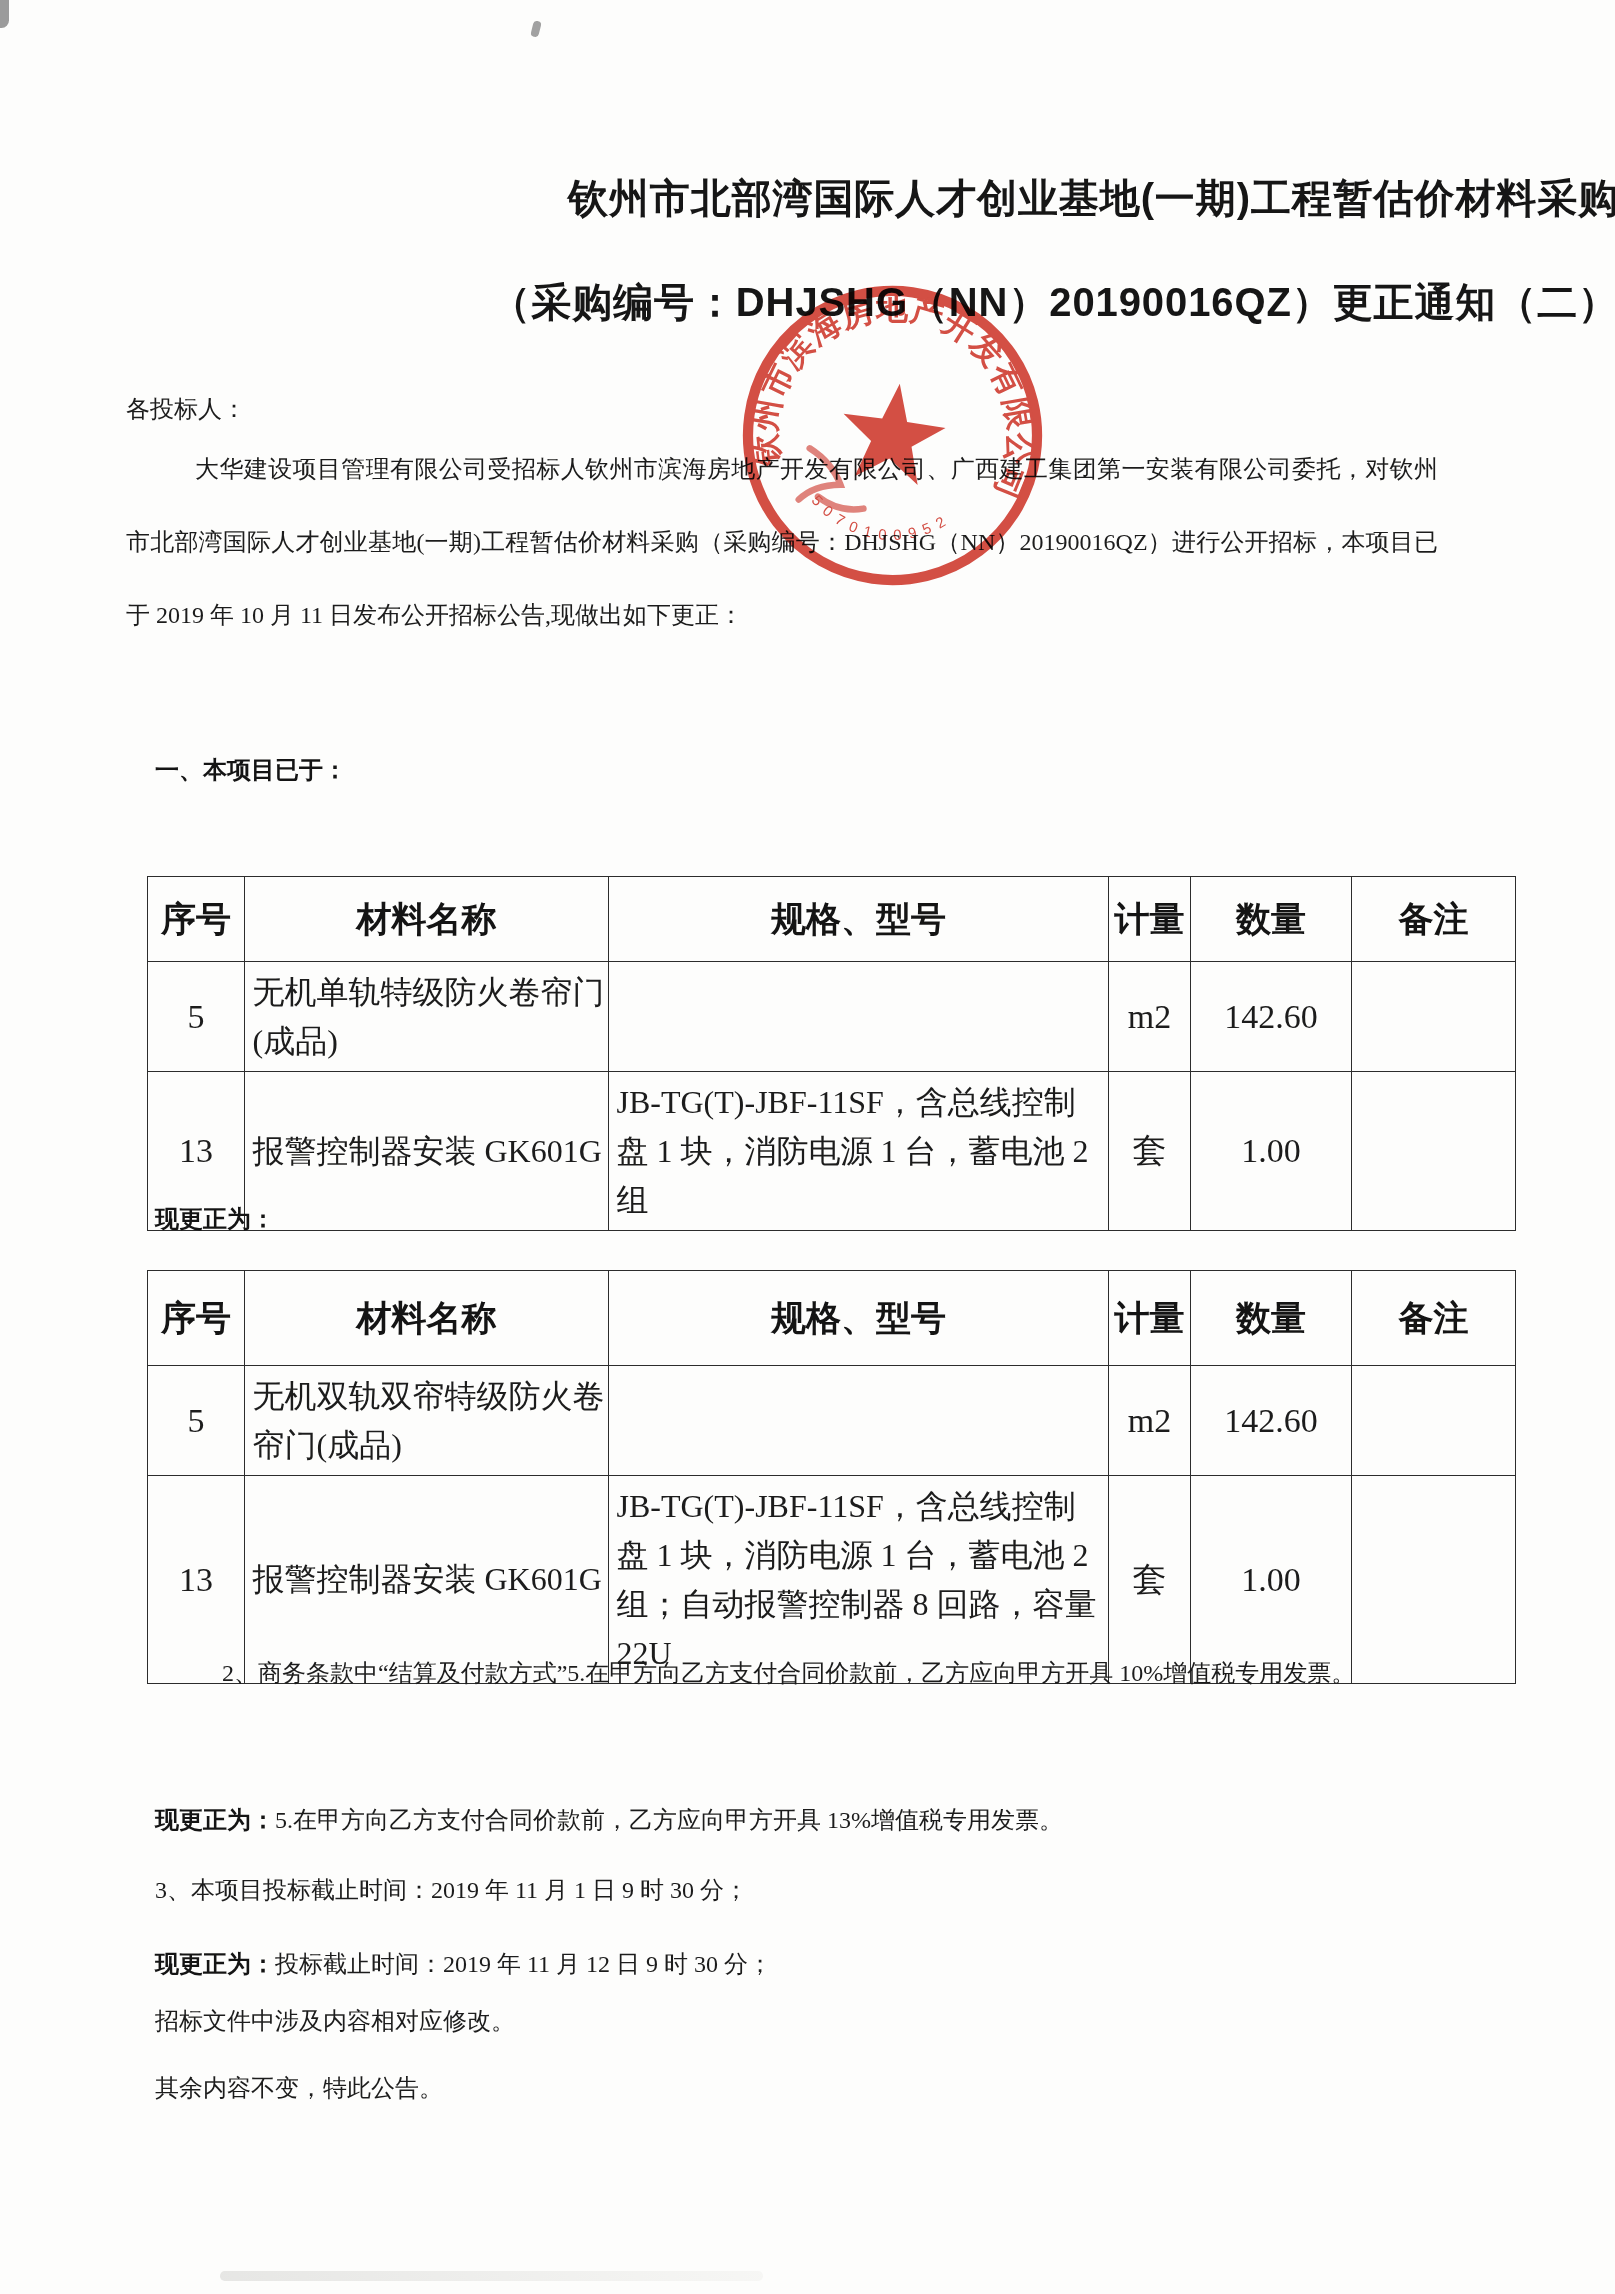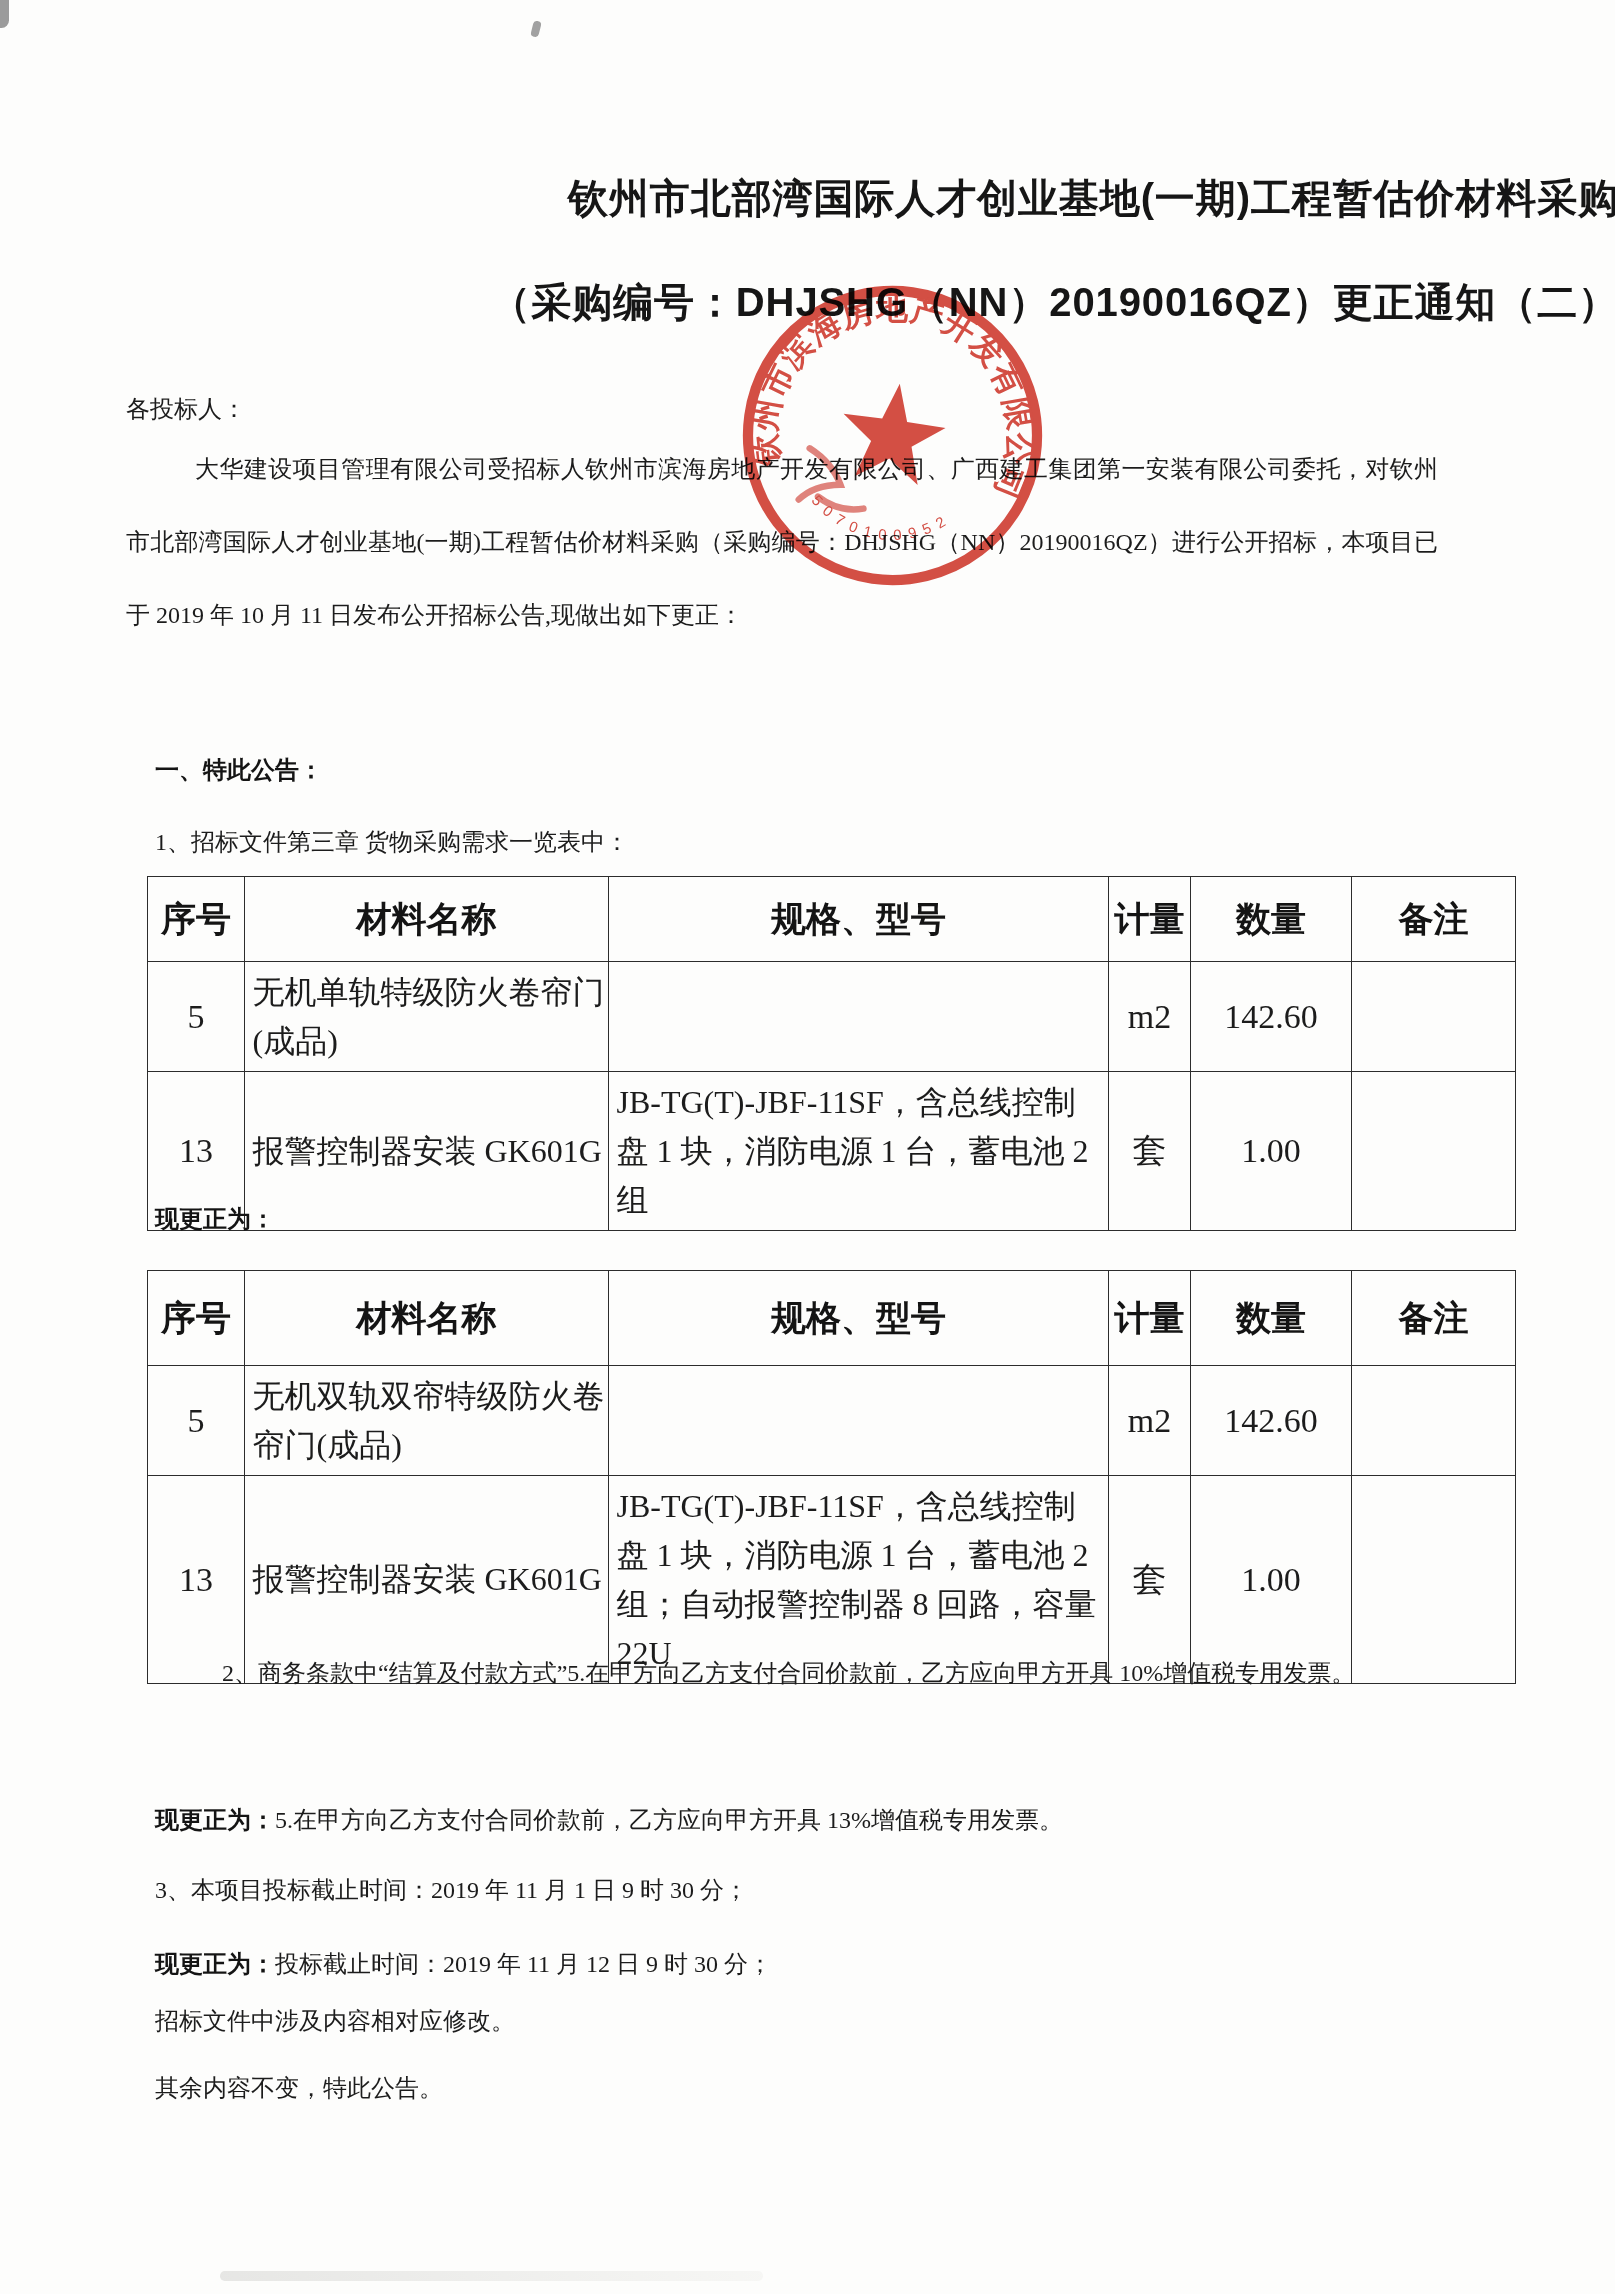--- a/index.html
+++ b/index.html
@@ -72,22 +72,21 @@
   <div class="artifact corner-mark"></div>
   <div class="artifact tick-mark"></div>
   <div class="artifact bottom-smudge"></div>
 
   <div class="abs title" style="top:171px;">钦州市北部湾国际人才创业基地(一期)工程暂估价材料采购</div>
   <div class="abs title" style="top:275px;">（采购编号：DHJSHG（NN）20190016QZ）更正通知（二）</div>
 
   <div class="abs body-text" style="left:126px;top:373px;">各投标人：</div>
   <div class="abs body-text intro" style="top:433px;">大华建设项目管理有限公司受招标人钦州市滨海房地产开发有限公司、广西建工集团第一安装有限公司委托，对钦州市北部湾国际人才创业基地(一期)工程暂估价材料采购（采购编号：DHJSHG（NN）20190016QZ）进行公开招标，本项目已于 2019 年 10 月 11 日发布公开招标公告,现做出如下更正：</div>
 
-  <div class="abs body-text hei" style="left:155px;top:733px;">一、特此公告：</div>
-  <div class="abs body-text" style="left:155px;top:806px;">1、招标文件第三章 货物采购需求一览表中：</div>
+  <div class="abs body-text hei" style="left:155px;top:733px;">一、本项目已于：</div>
 
   <table class="abs doc-table" style="left:147px;top:876px;width:1368px;">
     <colgroup>
       <col style="width:97px">
         <col style="width:364px">
         <col style="width:500px">
       <col style="width:82px">
         <col style="width:161px">
         <col style="width:164px">
     </colgroup>

